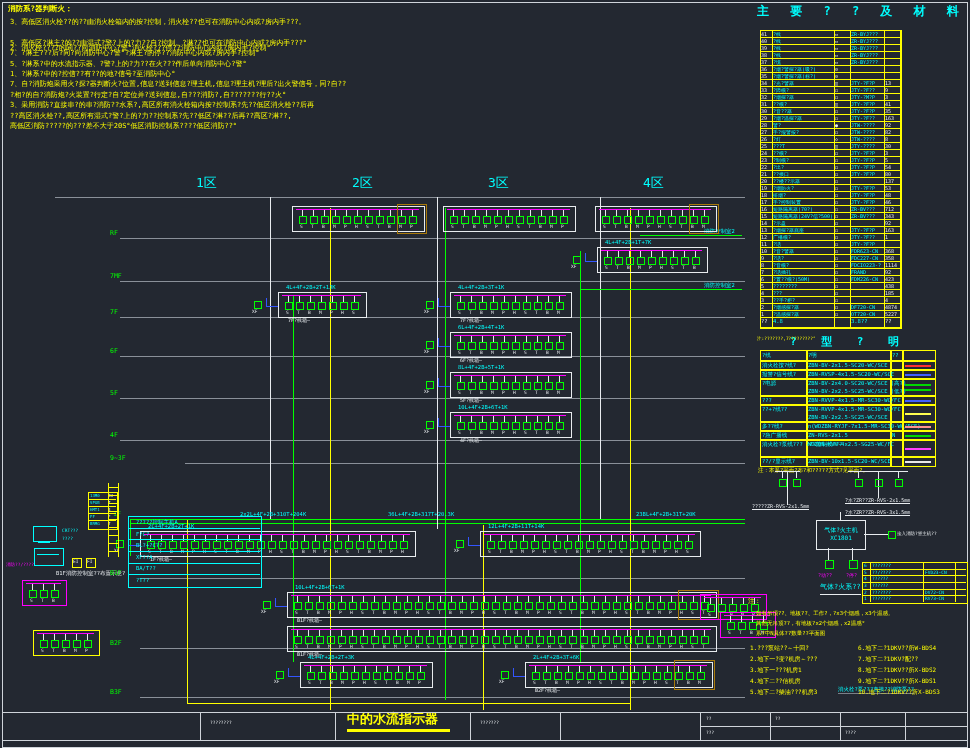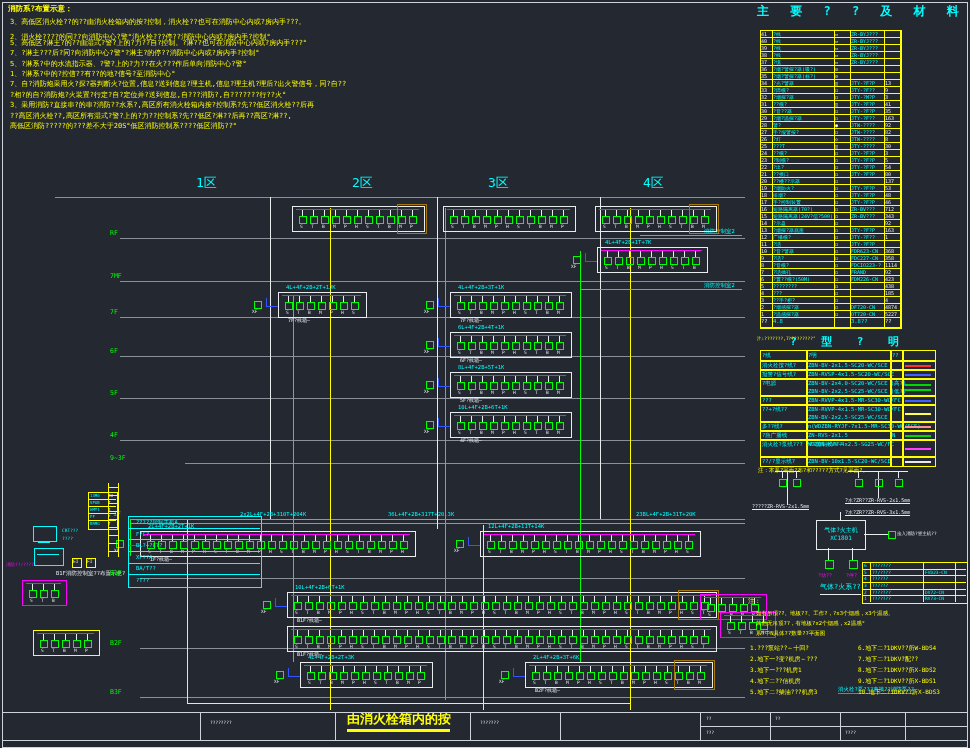--- a/index.html
+++ b/index.html
@@ -21,38 +21,38 @@
   #gas-host div:first-child{margin-top:5px;}
   #drawing-title{left:347px;top:712px;font-size:13px;font-weight:bold;color:#ffff00;}
   #title-bar{left:347px;top:729px;width:103px;height:3px;background:#ffff00;}
   #cr-caption{left:56px;top:570px;font-size:5.5px;color:#e8ecef;}
   #br-note{left:838px;top:686px;font-size:5.5px;color:#00ffff;border-bottom:1px solid #7a8088;padding-bottom:1px;}
 </style>
 </head>
 <body>
 
 <div id="canvas">
-  <div class="t" id="notes-top-header">消防系?布置示意：</div>
+  <div class="t" id="notes-top-header">消防系?器判断火：</div>
   <div class="t" id="mat-title">主 要 ? ? 及 材 料 表</div>
   <div class="t" id="cable-title">? 型 ? 明</div>
   <div class="abs" id="gas-host">
     <div>气体?火主机</div>
     <div>XC1801</div>
   </div>
   <div class="t" id="gas-subtitle">气体?火系??</div>
   <div class="t" id="notes-bottom-header">注：</div>
   <div class="t" id="cr-caption">B1F消防控制室??布置示意?</div>
   <div class="t" id="br-note">消火栓?泵???直接??消防泵??</div>
-  <div class="t" id="drawing-title">由消火栓箱内的按</div>
+  <div class="t" id="drawing-title">中的水流指示器</div>
   <div class="abs" id="title-bar"></div>
 <div style="position: absolute; left: 2px; top: 2px; width: 964px; height: 744px; border: 1px solid rgb(207, 212, 218);"></div>
     <div style="position: absolute; left: 2px; top: 712px; width: 966px; height: 1px; background: rgb(207, 212, 218);"></div>
     <div style="position: absolute; left: 2px; top: 740px; width: 966px; height: 1px; background: rgb(207, 212, 218);"></div>
     <div style="position: absolute; left: 10px; top: 18px; color: rgb(255, 255, 0); font-size: 7px; line-height: 8px; white-space: nowrap;">3、高低区消火栓??的??由消火栓箱内的按?控制，消火栓??也可在消防中心内或?房内手???。</div>
-    <div style="position: absolute; left: 10px; top: 33px; color: rgb(255, 255, 0); font-size: 7px; line-height: 8px; white-space: nowrap;">2、消火栓????的同??向消防中心?警°消火栓???停??消防中心内或?房内手?控制°</div>
+    <div style="position: absolute; left: 10px; top: 44px; color: rgb(255, 255, 0); font-size: 7px; line-height: 8px; white-space: nowrap;">2、消火栓????的同??向消防中心?警°消火栓???停??消防中心内或?房内手?控制°</div>
     <div style="position: absolute; left: 10px; top: 38.8px; color: rgb(255, 255, 0); font-size: 7px; line-height: 8px; white-space: nowrap;">5、高低区?淋主?的??由湿式?警?上的?力??自?控制。?淋??也可在消防中心内或?房内手???°</div>
     <div style="position: absolute; left: 10px; top: 49.2px; color: rgb(255, 255, 0); font-size: 7px; line-height: 8px; white-space: nowrap;">7、?淋主???后?同?向消防中心?警°?淋主?的停??消防中心内或?房内手?控制°</div>
     <div style="position: absolute; left: 10px; top: 59.6px; color: rgb(255, 255, 0); font-size: 7px; line-height: 8px; white-space: nowrap;">5、?淋系?中的水流指示器、?警?上的?力??在火???作后单向消防中心?警°</div>
     <div style="position: absolute; left: 10px; top: 70px; color: rgb(255, 255, 0); font-size: 7px; line-height: 8px; white-space: nowrap;">1、?淋系?中的?控信??有??的地?信号?至消防中心°</div>
     <div style="position: absolute; left: 10px; top: 80.4px; color: rgb(255, 255, 0); font-size: 7px; line-height: 8px; white-space: nowrap;">7、自?消防炮采用火?探?器判断火?位置,信息?送到信息?理主机,信息?理主机?理后?出火警信号，同?自??</div>
     <div style="position: absolute; left: 10px; top: 90.8px; color: rgb(255, 255, 0); font-size: 7px; line-height: 8px; white-space: nowrap;">?相?的自?消防炮?火装置?行定?自?定位并?送到信息,自???消防?,自???????行??火°</div>
     <div style="position: absolute; left: 10px; top: 101.2px; color: rgb(255, 255, 0); font-size: 7px; line-height: 8px; white-space: nowrap;">3、采用消防?直接串?的串?消防??水系?,高区所有消火栓箱内按?控制系?先??低区消火栓??后再</div>
     <div style="position: absolute; left: 10px; top: 111.6px; color: rgb(255, 255, 0); font-size: 7px; line-height: 8px; white-space: nowrap;">??高区消火栓??,高区所有湿式?警?上的?力??控制系?先??低区?淋??后再??高区?淋??,</div>
     <div style="position: absolute; left: 10px; top: 122px; color: rgb(255, 255, 0); font-size: 7px; line-height: 8px; white-space: nowrap;">高低区消防?????的???差不大于20S°低区消防控制系????低区消防??°</div>
     <div style="position: absolute; left: 760px; top: 30px; width: 140px; height: 297px; border: 1px solid rgb(255, 255, 0);"></div>

